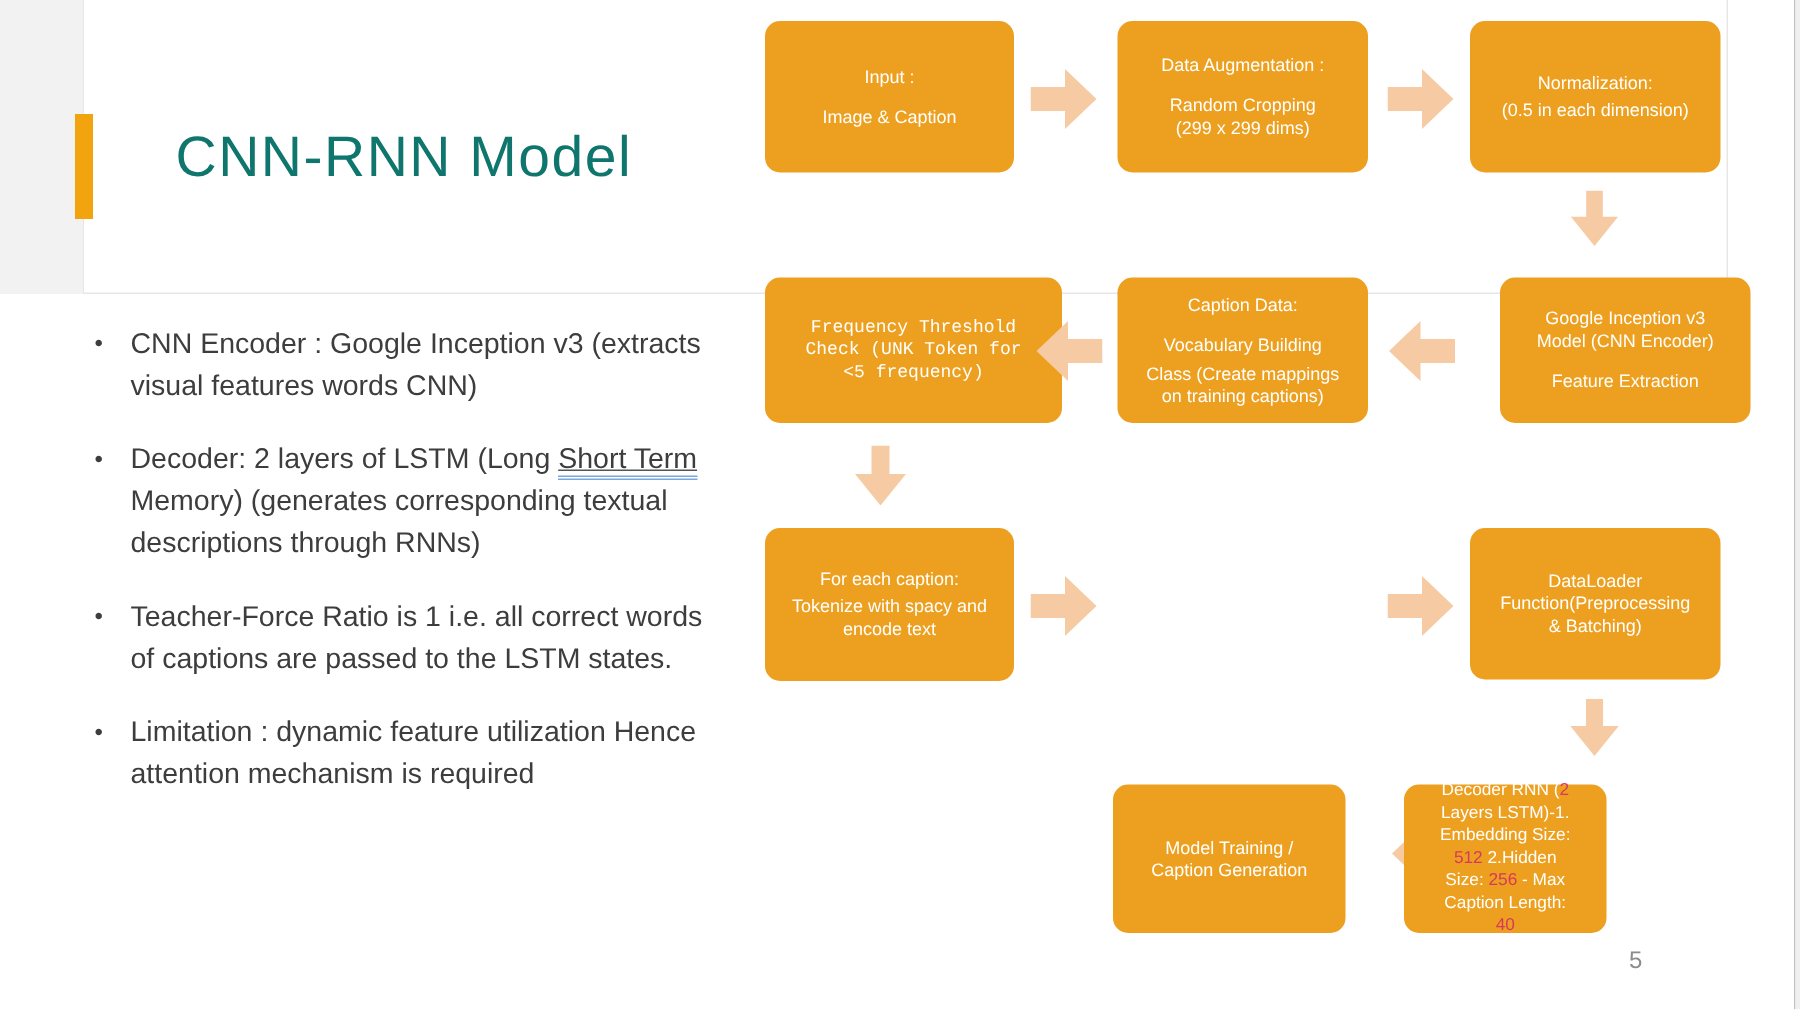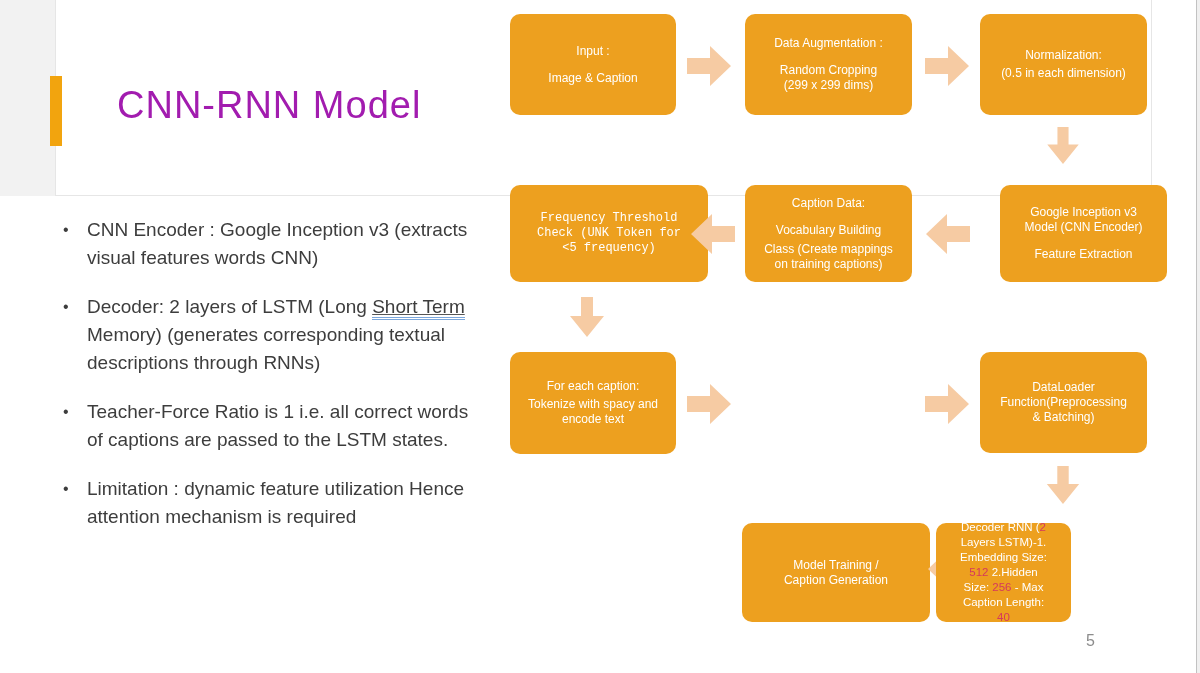--- a/index.html
+++ b/index.html
@@ -5,21 +5,21 @@
   html,body{margin:0;padding:0;background:#fff;}
   .canvas{position:relative;width:1200px;height:673px;background:#fff;overflow:hidden;
           font-family:"Liberation Sans",sans-serif;}
 
   
   .left-strip{position:absolute;left:0;top:0;width:55px;height:196px;background:#f2f2f2;}
   .title-box{position:absolute;left:55px;top:-2px;width:1097px;height:198px;background:#fff;
              border:1px solid #e6e6e6;box-sizing:border-box;}
   .accent-bar{position:absolute;left:50px;top:76px;width:12px;height:70px;background:var(--accent,#F2A40E);}
   .page-title{position:absolute;left:117px;top:84px;font-size:38px;font-weight:400;
-              letter-spacing:1px;color:#a21caf;}
+              letter-spacing:1px;color:#0f766e;}
 
   
   .bullets{position:absolute;left:63px;top:216px;width:410px;font-size:19px;line-height:28px;
            color:var(--body-text,#3d3d3d);}
   .bullet{display:flex;margin-bottom:21px;}
   .bullet .dot{flex:none;width:24px;font-size:16px;line-height:28px;}
   .btext{flex:1;}
   .underline2{text-decoration:underline;text-decoration-color:#555;
               border-bottom:3px double #7ba7dc;}
 
@@ -156,21 +156,21 @@
     <div class="bl">Function(Preprocessing</div>
     <div class="bl">&amp; Batching)</div>
   </div>
 
   <div class="arrow" style="left:1046px;top:466px;">
     <svg width="34" height="38" viewBox="0 0 34 40">
         <polygon points="11,0 23,0 23,19 34,19 17,40 0,19 11,19"></polygon>
       </svg>
   </div>
 
-  <div class="box" style="left:742px;top:523px;width:188px;height:99px;">
+  <div class="box" style="left:742px;top:523px;width:155px;height:99px;">
     <div class="bl">Model Training /</div>
     <div class="bl">Caption Generation</div>
   </div>
   <div class="arrow" style="left:928px;top:548px;">
     <svg width="44" height="42" viewBox="0 0 44 40">
         <polygon points="44,12 21,12 21,0 0,20 21,40 21,28 44,28"></polygon>
       </svg>
   </div>
   <div class="box" style="left:936px;top:523px;width:135px;height:99px;padding:6px 20px;">
     <div class="decoder-text"><span>Decoder RNN (</span><span class="red">2</span><span> Layers LSTM)-1. Embedding Size: </span><span class="red">512</span><span>  2.Hidden Size: </span><span class="red">256</span><span> - Max Caption Length: </span><span class="red">40</span></div>

